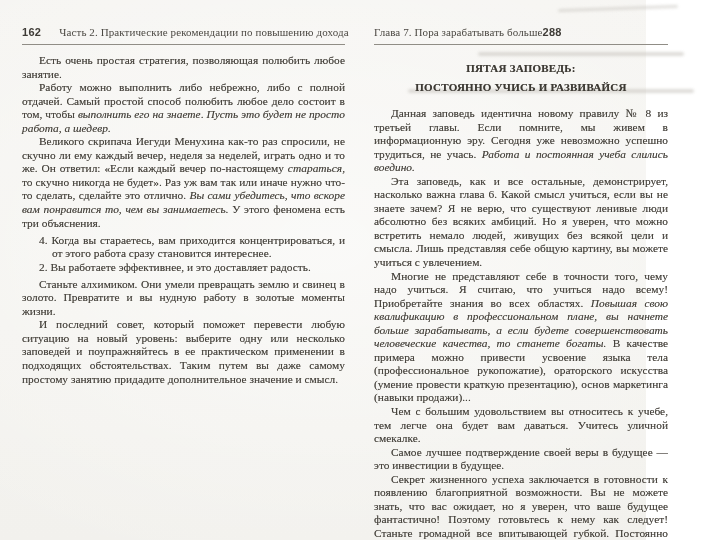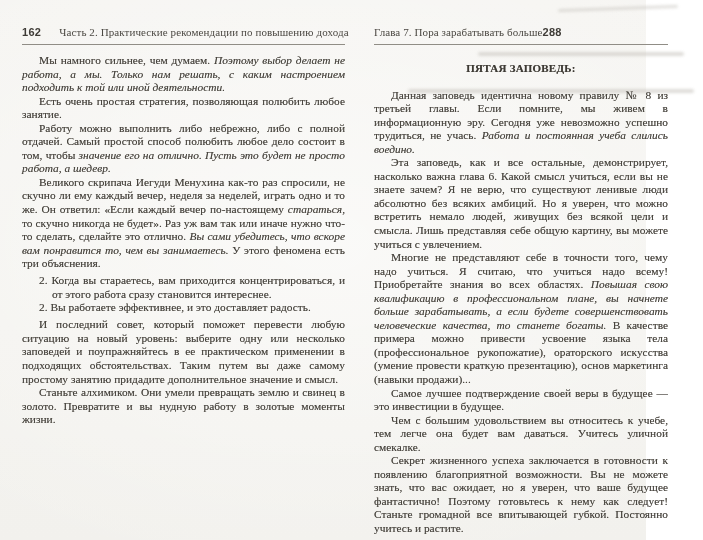--- a/index.html
+++ b/index.html
@@ -63,45 +63,45 @@
   <div class="artifact artifact-title-top"></div>
   <div class="artifact artifact-title-bottom"></div>
 
   <div class="page page-left">
     <div class="page-header">
       <span class="pagenum first">162</span>
       <span class="running-head">Часть 2. Практические рекомендации по повышению дохода</span>
     </div>
     <div class="header-rule"></div>
     <div class="body-text" id="left-body">
-        <p class="para"><span>Мы намного сильнее, чем думаем. </span><span class="it">Поэтому выбор делает не работа, а мы. Только нам решать, с каким настроением подходить к той или иной деятельности.</span></p>
         <p class="para"><span>Есть очень простая стратегия, позволяющая полюбить любое занятие.</span></p>
-        <p class="para"><span>Работу можно выполнить либо небрежно, либо с полной отдачей. Самый простой способ полюбить любое дело состоит в том, чтобы </span><span class="it">значение его на отлично</span><span>. </span><span class="it">Пусть это будет не просто работа, а шедевр.</span></p>
+        <p class="para"><span>Работу можно выполнить либо небрежно, либо с полной отдачей. Самый простой способ полюбить любое дело состоит в том, чтобы </span><span class="it">выполнить его на знаете</span><span>. </span><span class="it">Пусть это будет не просто работа, а шедевр.</span></p>
         <p class="para"><span>Великого скрипача Иегуди Менухина как-то раз спросили, не скучно ли ему каждый вечер, неделя за неделей, играть одно и то же. Он ответил: «Если каждый вечер по-настоящему </span><span class="it">стараться</span><span>, то скучно никогда не будет». Раз уж вам так или иначе нужно что-то сделать, сделайте это отлично. </span><span class="it">Вы сами убедитесь, что вскоре вам понравится то, чем вы занимаетесь.</span><span> У этого феномена есть три объяснения.</span></p>
         <div class="list">
-          <p class="list-item"><span>2. Когда вы стараетесь, вам приходится концентрироваться, и от этого работа сразу становится интереснее.</span></p>
+          <p class="list-item"><span>4. Когда вы стараетесь, вам приходится концентрироваться, и от этого работа сразу становится интереснее.</span></p>
           <p class="list-item"><span>2. Вы работаете эффективнее, и это доставляет радость.</span></p>
         </div>
+        <p class="para"><span>Станьте алхимиком. Они умели превращать землю и свинец в золото. Превратите и вы нудную работу в золотые моменты жизни.</span></p>
         <p class="para"><span>И последний совет, который поможет перевести любую ситуацию на новый уровень: выберите одну или несколько заповедей и поупражняйтесь в ее практическом применении в подходящих обстоятельствах. Таким путем вы даже самому простому занятию придадите дополнительное значение и смысл.</span></p>
-        <p class="para"><span>Станьте алхимиком. Они умели превращать землю и свинец в золото. Превратите и вы нудную работу в золотые моменты жизни.</span></p>
       </div>
   </div>
 
   <div class="page page-right">
     <div class="page-header spread-right">
       <span class="running-head">Глава 7. Пора зарабатывать больше</span>
       <span class="pagenum">288</span>
     </div>
     <div class="header-rule"></div>
     <div class="chapter-title">
       <div>ПЯТАЯ ЗАПОВЕДЬ:</div>
+      <div>ПОСТОЯННО УЧИСЬ И РАЗВИВАЙСЯ</div>
     </div>
     <div class="body-text" id="right-body">
         <p class="para"><span>Данная заповедь идентична новому правилу № 8 из третьей главы. Если помните, мы живем в информационную эру. Сегодня уже невозможно успешно трудиться, не учась. </span><span class="it">Работа и постоянная учеба слились воедино.</span></p>
         <p class="para"><span>Эта заповедь, как и все остальные, демонстрирует, насколько важна глава 6. Какой смысл учиться, если вы не знаете зачем? Я не верю, что существуют ленивые люди абсолютно без всяких амбиций. Но я уверен, что можно встретить немало людей, живущих без всякой цели и смысла. Лишь представляя себе общую картину, вы можете учиться с увлечением.</span></p>
         <p class="para"><span>Многие не представляют себе в точности того, чему надо учиться. Я считаю, что учиться надо всему! Приобретайте знания во всех областях. </span><span class="it">Повышая свою квалификацию в профессиональном плане, вы начнете больше зарабатывать, а если будете совершенствовать человеческие качества, то станете богаты.</span><span> В качестве примера можно привести усвоение языка тела (профессиональное рукопожатие), ораторского искусства (умение провести краткую презентацию), основ маркетинга (навыки продажи)...</span></p>
+        <p class="para"><span>Чем с большим удовольствием вы относитесь к учебе, тем легче она будет вам даваться. Учитесь уличной смекалке.</span></p>
         <p class="para"><span>Самое лучшее подтверждение своей веры в будущее — это инвестиции в будущее.</span></p>
-        <p class="para"><span>Чем с большим удовольствием вы относитесь к учебе, тем легче она будет вам даваться. Учитесь уличной смекалке.</span></p>
         <p class="para"><span>Секрет жизненного успеха заключается в готовности к появлению благоприятной возможности. Вы не можете знать, что вас ожидает, но я уверен, что ваше будущее фантастично! Поэтому готовьтесь к нему как следует! Станьте громадной все впитывающей губкой. Постоянно учитесь и растите.</span></p>
       </div>
   </div>
 
 </div>
 
 </body></html>

